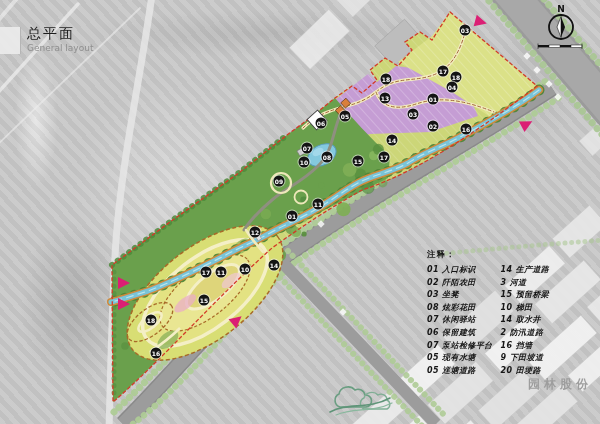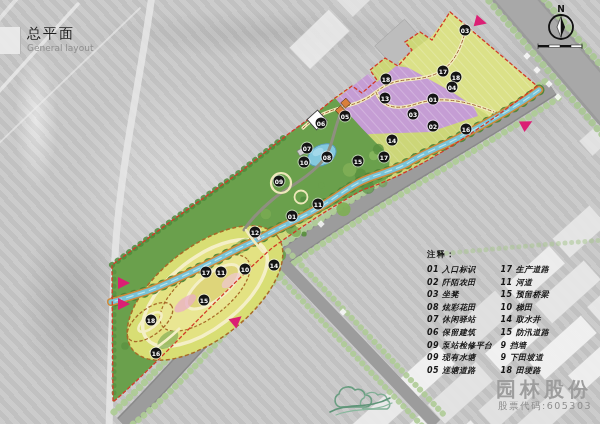--- a/index.html
+++ b/index.html
@@ -25,21 +25,21 @@
   .north{position:absolute;left:536px;top:4px;width:50px;height:48px;}
   .north .n-label{position:absolute;left:0;right:0;top:0;text-align:center;font-size:9px;font-weight:bold;color:#111;}
   
   .legend{position:absolute;left:427px;top:249px;width:168px;color:#161616;}
   .legend-heading{font-size:8.5px;font-weight:bold;margin-bottom:3px;letter-spacing:1px;}
   .legend-cols{display:flex;gap:8px;}
   .legend-col{display:flex;flex-direction:column;font-style:italic;}
   .lrow{font-size:8px;font-weight:bold;height:12.6px;line-height:12.6px;white-space:nowrap;letter-spacing:.4px;}
   
   .brand{position:absolute;right:8px;bottom:6px;width:200px;height:40px;}
-  .brand-name{position:absolute;right:0;top:-2px;font-size:20px;font-weight:bold;color:#9d9d9d;letter-spacing:4px;white-space:nowrap;}
+  .brand-name{position:absolute;right:0;top:-2px;font-size:12px;font-weight:bold;color:#9d9d9d;letter-spacing:4px;white-space:nowrap;}
   .brand-stock{position:absolute;right:0;top:22px;font-size:9.5px;color:#8e8e8e;letter-spacing:1.5px;white-space:nowrap;}
   .brand svg{position:absolute;left:-66px;top:-4px;}
   
   .mk{position:absolute;width:11px;height:11px;border-radius:50%;background:#141414;color:#fff;
       font-size:6px;font-weight:bold;display:flex;align-items:center;justify-content:center;
       transform:translate(-50%,-50%);box-shadow:0 0 0 1px rgba(255,255,255,.55);letter-spacing:0;}
   .arrow{position:absolute;width:0;height:0;border-style:solid;border-width:6px 0 6px 12px;
          border-color:transparent transparent transparent #db1f74;
          transform:translate(-50%,-50%) rotate(var(--r,0deg));}
 </style>
@@ -304,41 +304,40 @@
   <div class="legend">
     <div class="legend-heading">注释：</div>
     <div class="legend-cols">
       <div class="legend-col">
           <div class="lrow">01 入口标识</div>
           <div class="lrow">02 阡陌农田</div>
           <div class="lrow">03 坐凳</div>
           <div class="lrow">08 炫彩花田</div>
           <div class="lrow">07 休闲驿站</div>
           <div class="lrow">06 保留建筑</div>
-          <div class="lrow">09 泵站检修平台</div>
-          <div class="lrow">09 现有水塘</div>
+          <div class="lrow">07 泵站检修平台</div>
+          <div class="lrow">05 现有水塘</div>
           <div class="lrow">05 巡塘道路</div>
         </div>
       <div class="legend-col">
-          <div class="lrow">17 生产道路</div>
-          <div class="lrow">11 河道</div>
+          <div class="lrow">14 生产道路</div>
+          <div class="lrow">3 河道</div>
           <div class="lrow">15 预留桥梁</div>
           <div class="lrow">10 梯田</div>
           <div class="lrow">14 取水井</div>
-          <div class="lrow">15 防汛道路</div>
-          <div class="lrow">9 挡墙</div>
+          <div class="lrow">2 防汛道路</div>
+          <div class="lrow">16 挡墙</div>
           <div class="lrow">9 下田坡道</div>
-          <div class="lrow">18 田埂路</div>
+          <div class="lrow">20 田埂路</div>
         </div>
     </div>
   </div>
 
   <div class="brand">
     <svg width="70" height="44" fill="none" stroke-linecap="round">
       <path d="M14,33 a7,7 0 0 1 -1,-13 a9,8 0 0 1 16,-4 a7,7 0 0 1 10,5 a6,6 0 0 1 1,12 z" stroke="#6b9e82" stroke-width="1.6"></path>
       <path d="M38,35 a6,6 0 0 1 0,-11 a8,7 0 0 1 14,-3 a6,6 0 0 1 9,5 a5,5 0 0 1 0,9 z" stroke="#7fae94" stroke-width="1.4"></path>
       <path d="M4,38 C22,28 42,36 64,24" stroke="#5f9478" stroke-width="1.6"></path>
       <path d="M10,41 C28,33 46,39 66,29" stroke="#8ab89e" stroke-width="1.2"></path>
     </svg>
     <div class="brand-name">园林股份</div>
-    <div class="brand-stock">股票代码:605303</div>
   </div>
 </div>
 
 </body></html>

